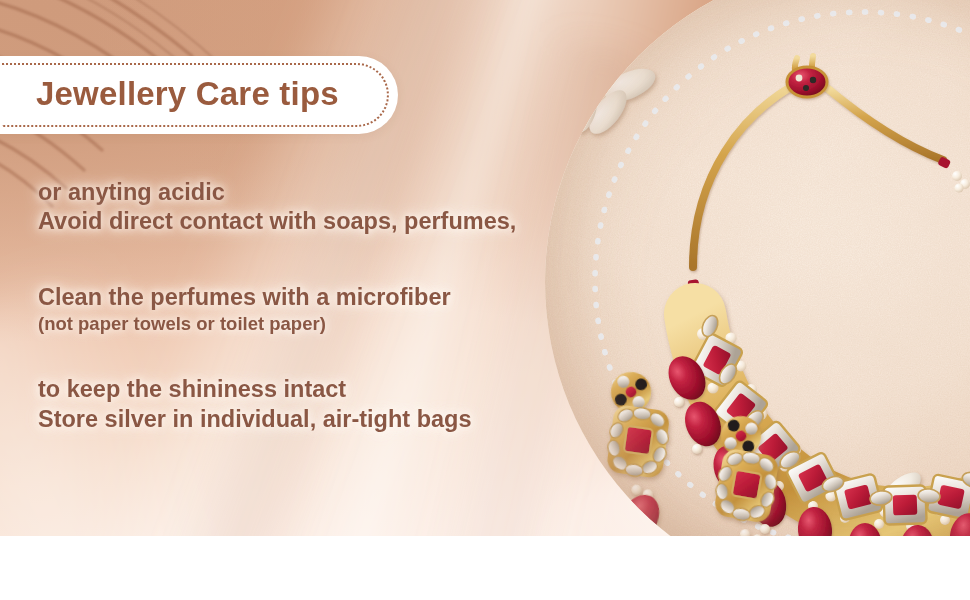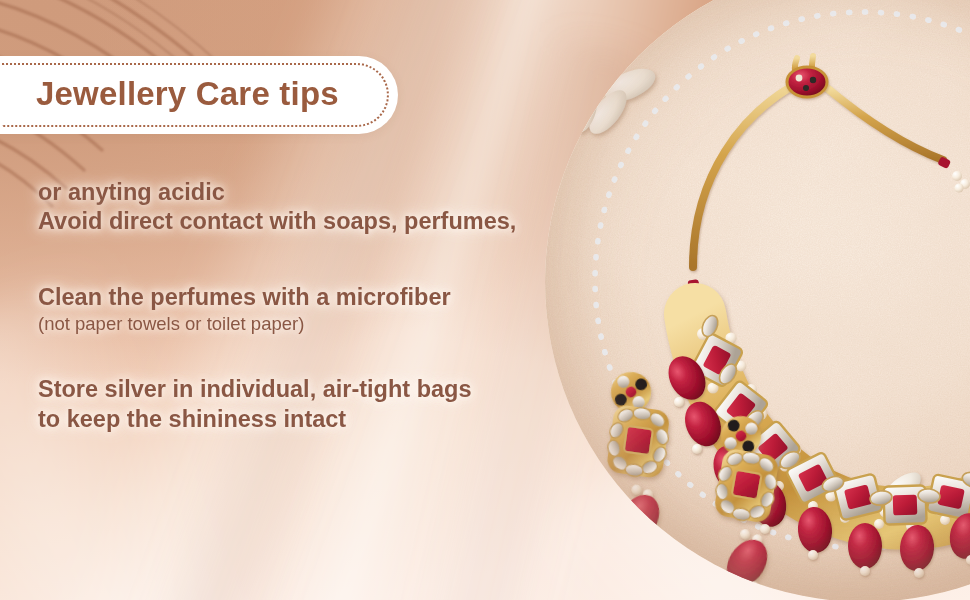--- a/index.html
+++ b/index.html
@@ -8,21 +8,21 @@
     padding: 0;
     background: #ffffff;
   }
   body {
     font-family: "Liberation Sans", sans-serif;
   }
 
   #banner-root {
     position: relative;
     width: 970px;
-    height: 600px;
+    height: 536px;
     overflow: hidden;
     background: #f3cdb5;
   }
 
   
   .bg-base {
     position: absolute;
     inset: 0;
     background:
       radial-gradient(125% 105% at 82% 4%,  #d8a383 0%,  #d8a383 16%, rgba(216,163,131,0) 58%),
@@ -222,21 +222,21 @@
     line-height: 1.25;
     color: #8a5744;
     text-shadow:
       0 0 7px rgba(255,252,248,0.95),
       0 0 14px rgba(255,250,244,0.85),
       0 0 22px rgba(255,248,240,0.6);
     white-space: nowrap;
   }
   .tip-sub {
     font-size: 18.5px;
-    font-weight: normal;
+    font-weight: bold;
     line-height: 1.25;
     color: #8a5744;
     text-shadow:
       0 0 7px rgba(255,252,248,0.95),
       0 0 14px rgba(255,250,244,0.85);
     white-space: nowrap;
   }
   .tip-1 { margin-bottom: 46px; }
   .tip-2 { margin-bottom: 40px; }
 </style>
@@ -694,18 +694,18 @@
       <div class="tip-line">or anyting acidic</div>
       <div class="tip-line">Avoid direct contact with soaps, perfumes,</div>
     </div>
 
     <div class="tip tip-2">
       <div class="tip-line">Clean the perfumes with a microfiber</div>
       <div class="tip-sub">(not paper towels or toilet paper)</div>
     </div>
 
     <div class="tip">
+      <div class="tip-line">to keep the shininess intact</div>
       <div class="tip-line">Store silver in individual, air-tight bags</div>
-      <div class="tip-line">to keep the shininess intact</div>
     </div>
 
   </div>
 </div>
 
 </body></html>

